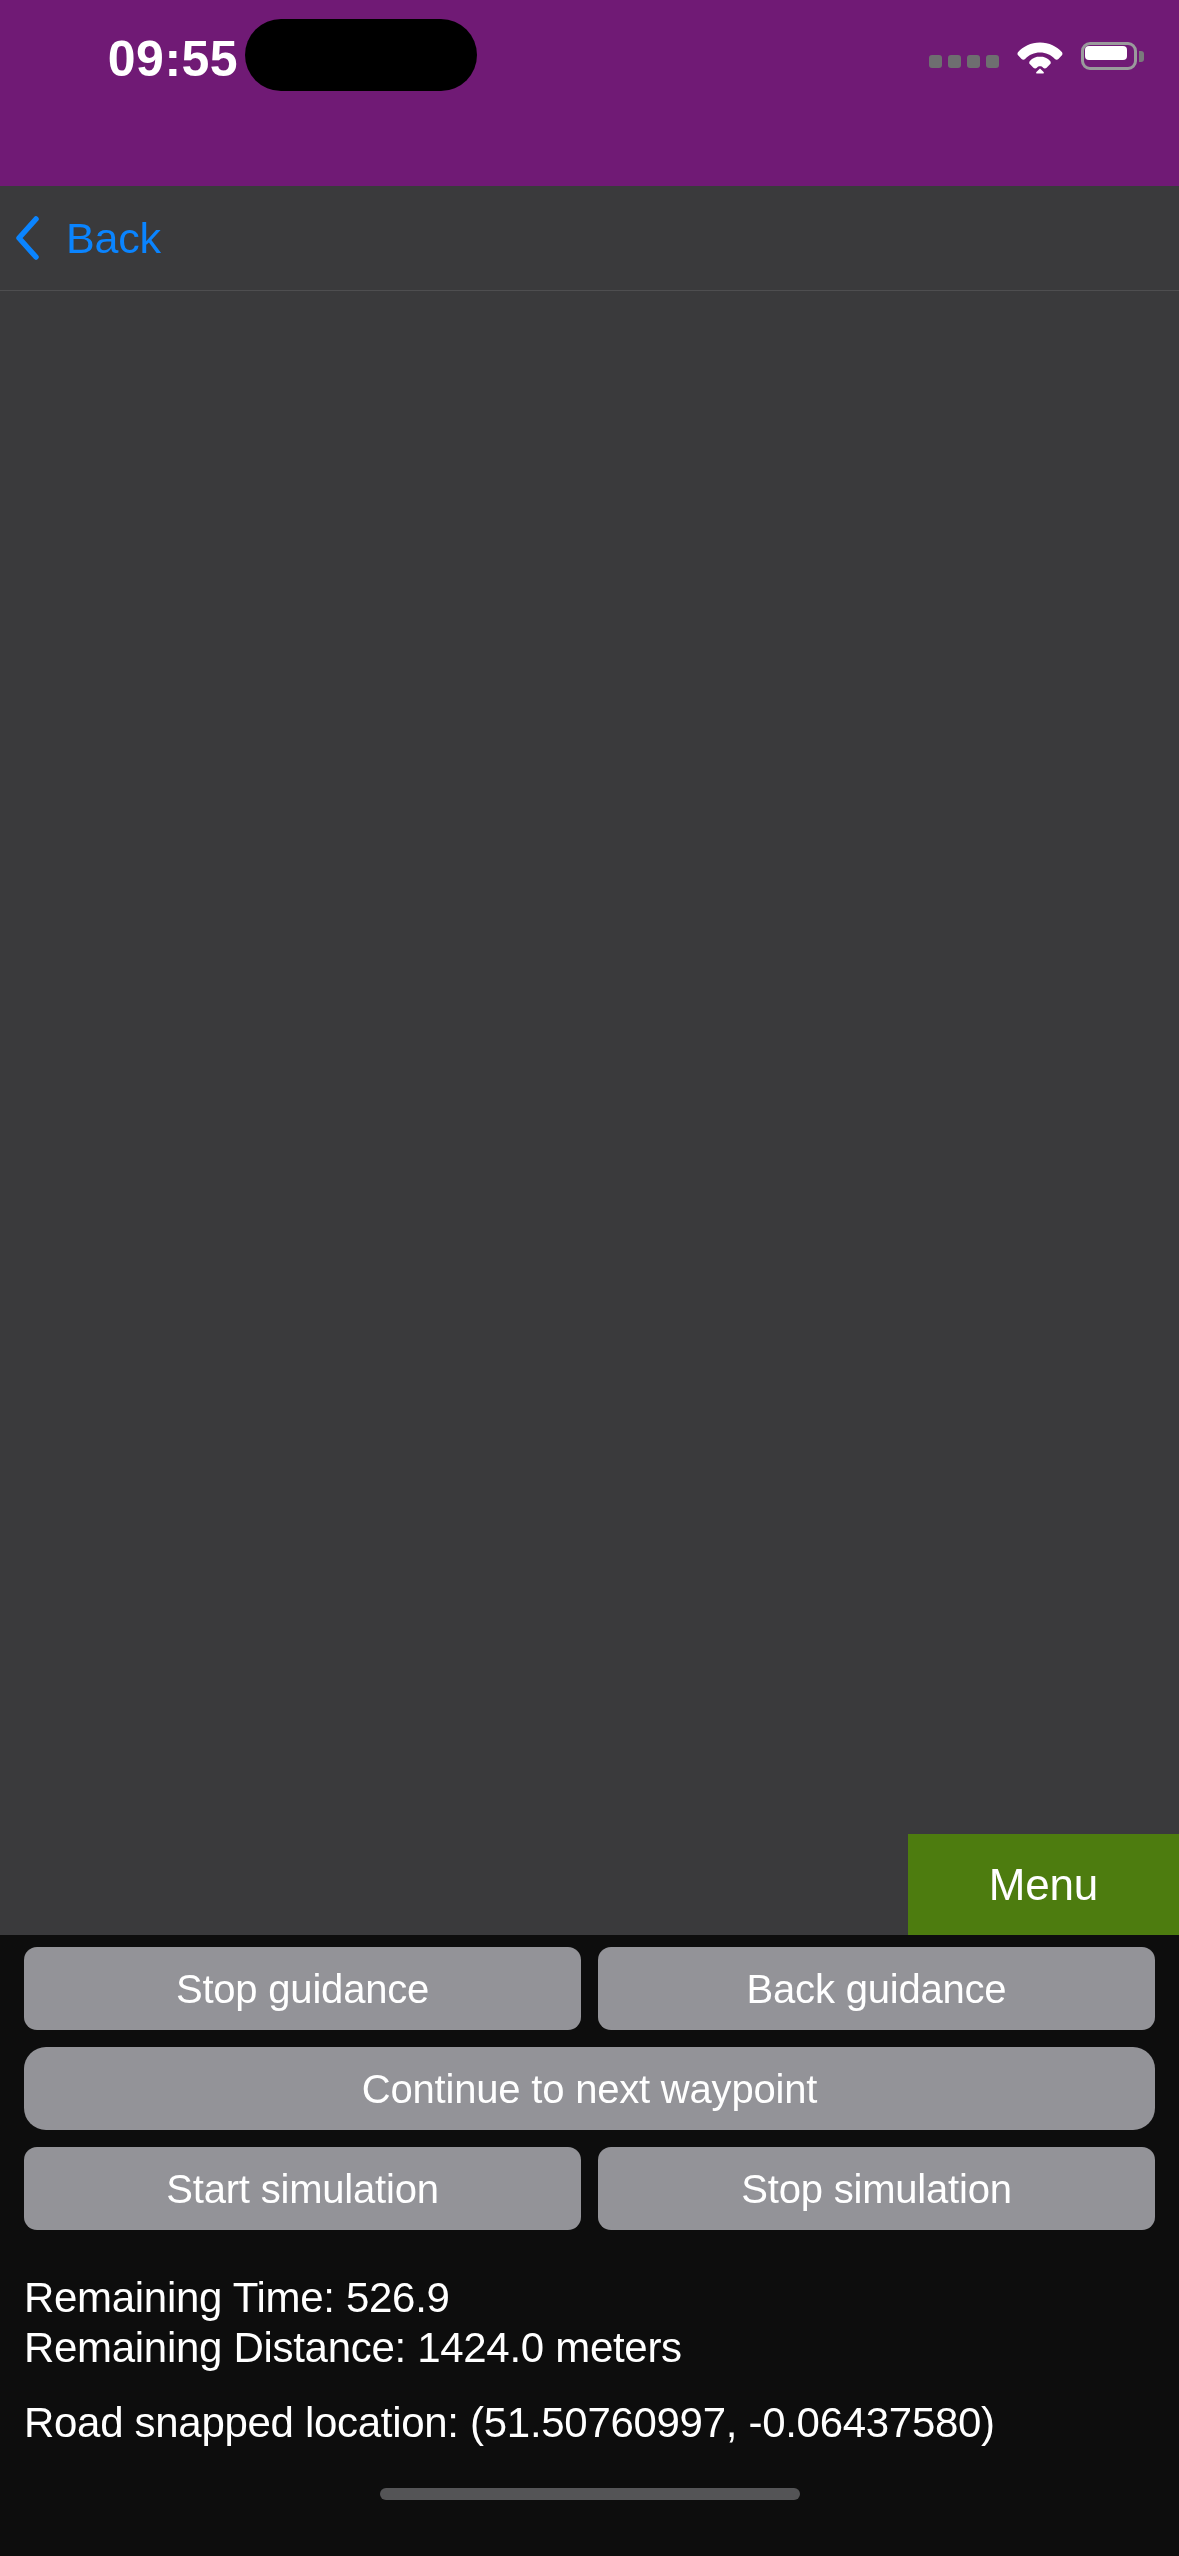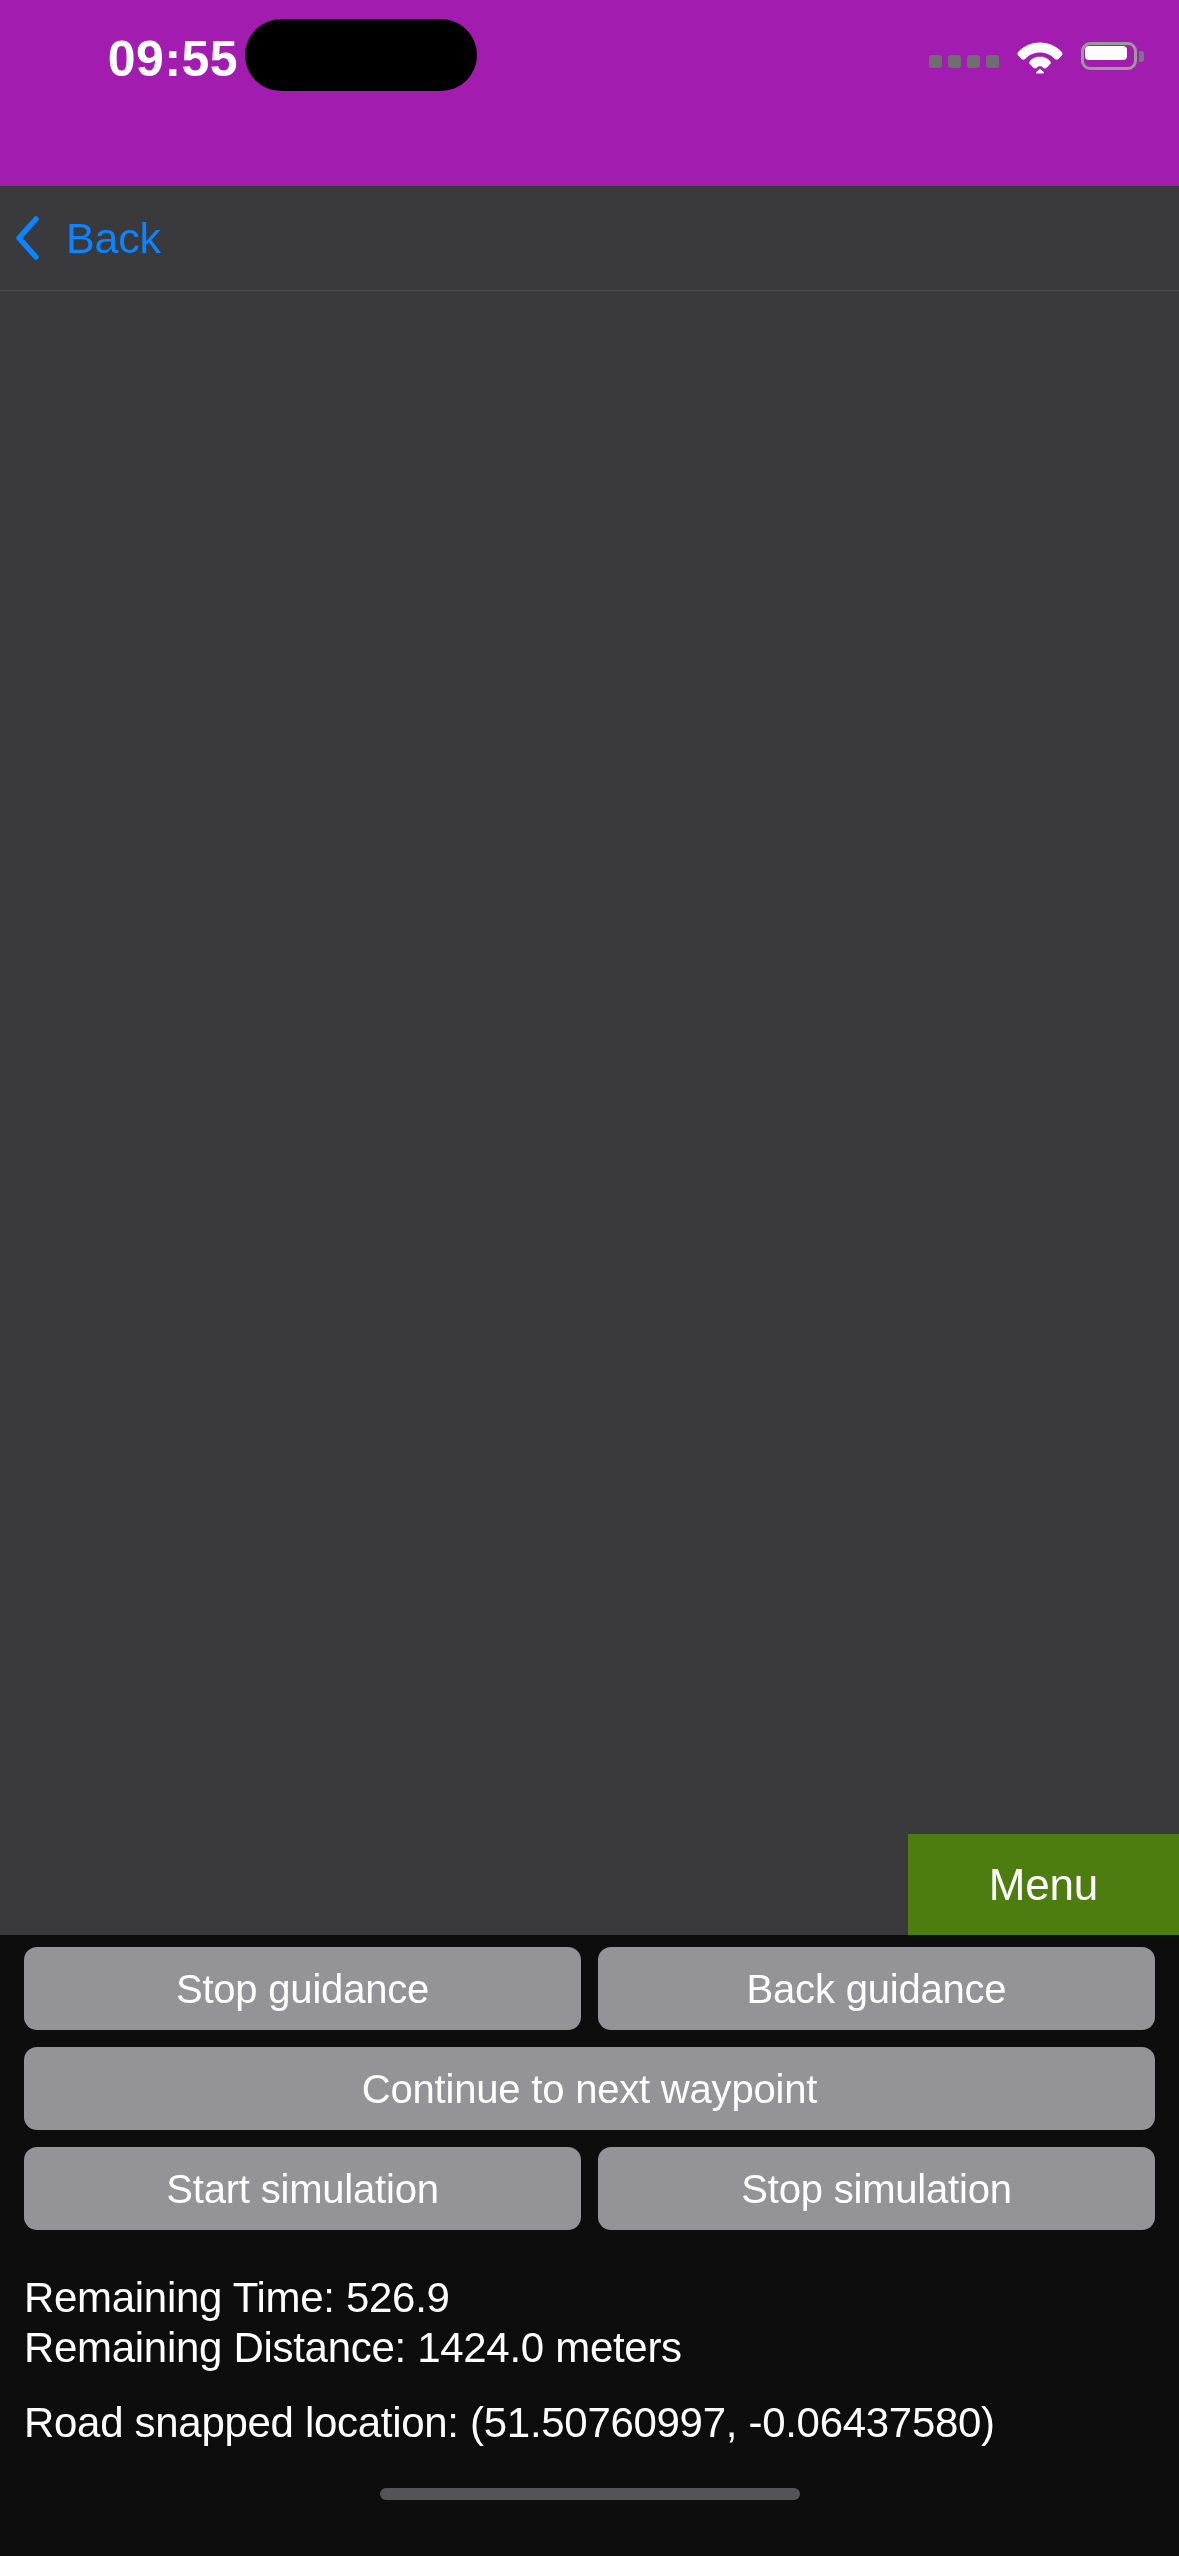--- a/index.html
+++ b/index.html
@@ -13,21 +13,21 @@
     position:relative;
     width:1179px; height:2556px;
     background:#0d0d0d;
     display:flex; flex-direction:column;
   }
 
   
   .status-bar {
     position:relative;
     height:186px;
-    background:#a21caf;
+    background:#701a75;
     flex:0 0 auto;
   }
   .status-time {
     position:absolute;
     left:88px; top:30px;
     width:170px;
     text-align:center;
     color:#ffffff;
     font-size:50px;
     font-weight:600;
@@ -146,21 +146,21 @@
     border-radius:13px;
     color:#ffffff;
     font-family:"Liberation Sans", sans-serif;
     font-size:40px;
     font-weight:400;
     letter-spacing:-0.2px;
     cursor:pointer;
     display:flex; align-items:center; justify-content:center;
     line-height:1;
   }
-  .ctl-btn.full { flex:1 1 100%; }
+  .ctl-btn.full { flex:1 1 100%;border-radius:22px; }
 
   .status-text-block {
     padding-top:26px;
   }
   .status-line {
     color:#ffffff;
     font-size:42px;
     font-weight:400;
     line-height:1.18;
     letter-spacing:-0.3px;

